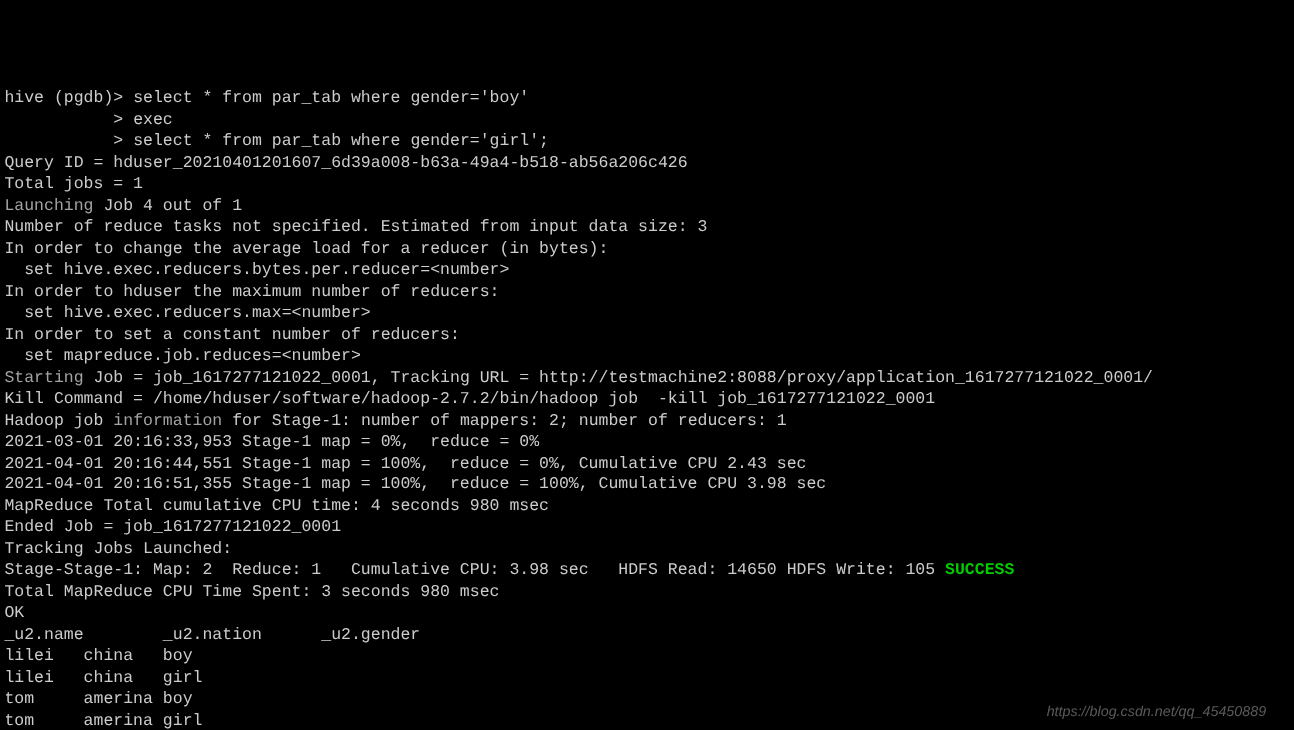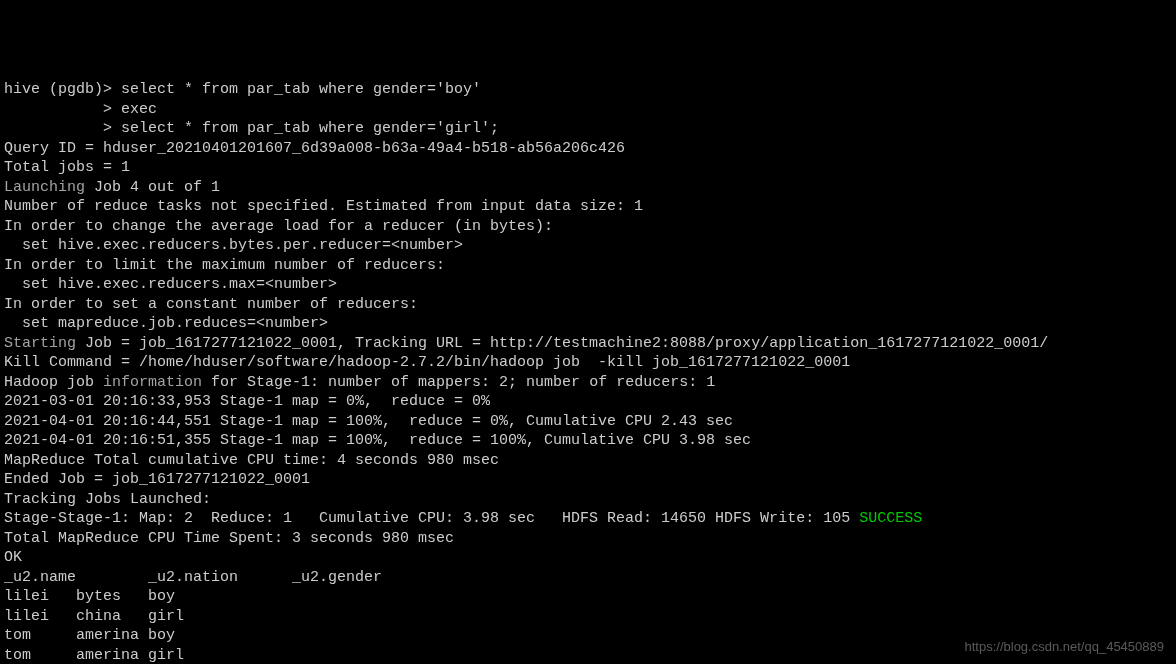--- a/index.html
+++ b/index.html
@@ -11,63 +11,64 @@
       margin: 0;
       padding: 2px 4px;
       white-space: pre;
       width: 1176px;
       height: 664px;
       overflow: hidden;
       box-sizing: border-box;
       position: relative;
     }
     .cyan { color: #a3a3a3; }
-    .green { color: #00cc00; }
+    .green { color: #00cc00; font-weight: bold; }
     .watermark {
       position: absolute;
       bottom: 8px;
-      right: 12px;
+      right: 25px;
       color: #808080;
       font-size: 13px;
       font-family: Arial, sans-serif;
       opacity: 0.7;
+      font-style: italic;
     }
   </style>
 </head>
 <body>
 
 
 
 <span>hive (pgdb)&gt; </span><span>select * from par_tab where gender='boy'</span>
 <span>           &gt; </span><span>exec</span>
 <span>           &gt; </span><span>select * from par_tab where gender='girl';</span>
 <span>Query ID = hduser_20210401201607_6d39a008-b63a-49a4-b518-ab56a206c426</span>
 <span>Total jobs = 1</span>
 <span class="cyan">Launching</span><span> Job 4 out of 1</span>
-<span>Number of reduce tasks not specified. Estimated from input data size: 1</span>
+<span>Number of reduce tasks not specified. Estimated from input data size: 3</span>
 <span>In order to change the average load for a reducer (in bytes):</span>
 <span>  set hive.exec.reducers.bytes.per.reducer=&lt;number&gt;</span>
-<span>In order to limit the maximum number of reducers:</span>
+<span>In order to hduser the maximum number of reducers:</span>
 <span>  set hive.exec.reducers.max=&lt;number&gt;</span>
 <span>In order to set a constant number of reducers:</span>
 <span>  set mapreduce.job.reduces=&lt;number&gt;</span>
 <span class="cyan">Starting</span><span> Job = job_1617277121022_0001, Tracking URL = http://testmachine2:8088/proxy/application_1617277121022_0001/</span>
 <span>Kill Command = /home/hduser/software/hadoop-2.7.2/bin/hadoop job  -kill job_1617277121022_0001</span>
 <span>Hadoop job </span><span class="cyan">information</span><span> for Stage-1: number of mappers: 2; number of reducers: 1</span>
 <span>2021-03-01 20:16:33,953 Stage-1 map = 0%,  reduce = 0%</span>
 <span>2021-04-01 20:16:44,551 Stage-1 map = 100%,  reduce = 0%, Cumulative CPU 2.43 sec</span>
 <span>2021-04-01 20:16:51,355 Stage-1 map = 100%,  reduce = 100%, Cumulative CPU 3.98 sec</span>
 <span>MapReduce Total cumulative CPU time: 4 seconds 980 msec</span>
 <span>Ended Job = job_1617277121022_0001</span>
 <span>Tracking Jobs Launched:</span>
 <span>Stage-Stage-1: Map: 2  Reduce: 1   Cumulative CPU: 3.98 sec   HDFS Read: 14650 HDFS Write: 105 </span><span class="green">SUCCESS</span>
 <span>Total MapReduce CPU Time Spent: 3 seconds 980 msec</span>
 <span>OK</span>
 <span>_u2.name        _u2.nation      _u2.gender</span>
-<span>lilei   bytes   boy</span>
+<span>lilei   china   boy</span>
 <span>lilei   china   girl</span>
 <span>tom     amerina boy</span>
 <span>tom     amerina girl</span>
 
 
 
 <div class="watermark">https://blog.csdn.net/qq_45450889</div>
 
 
 

